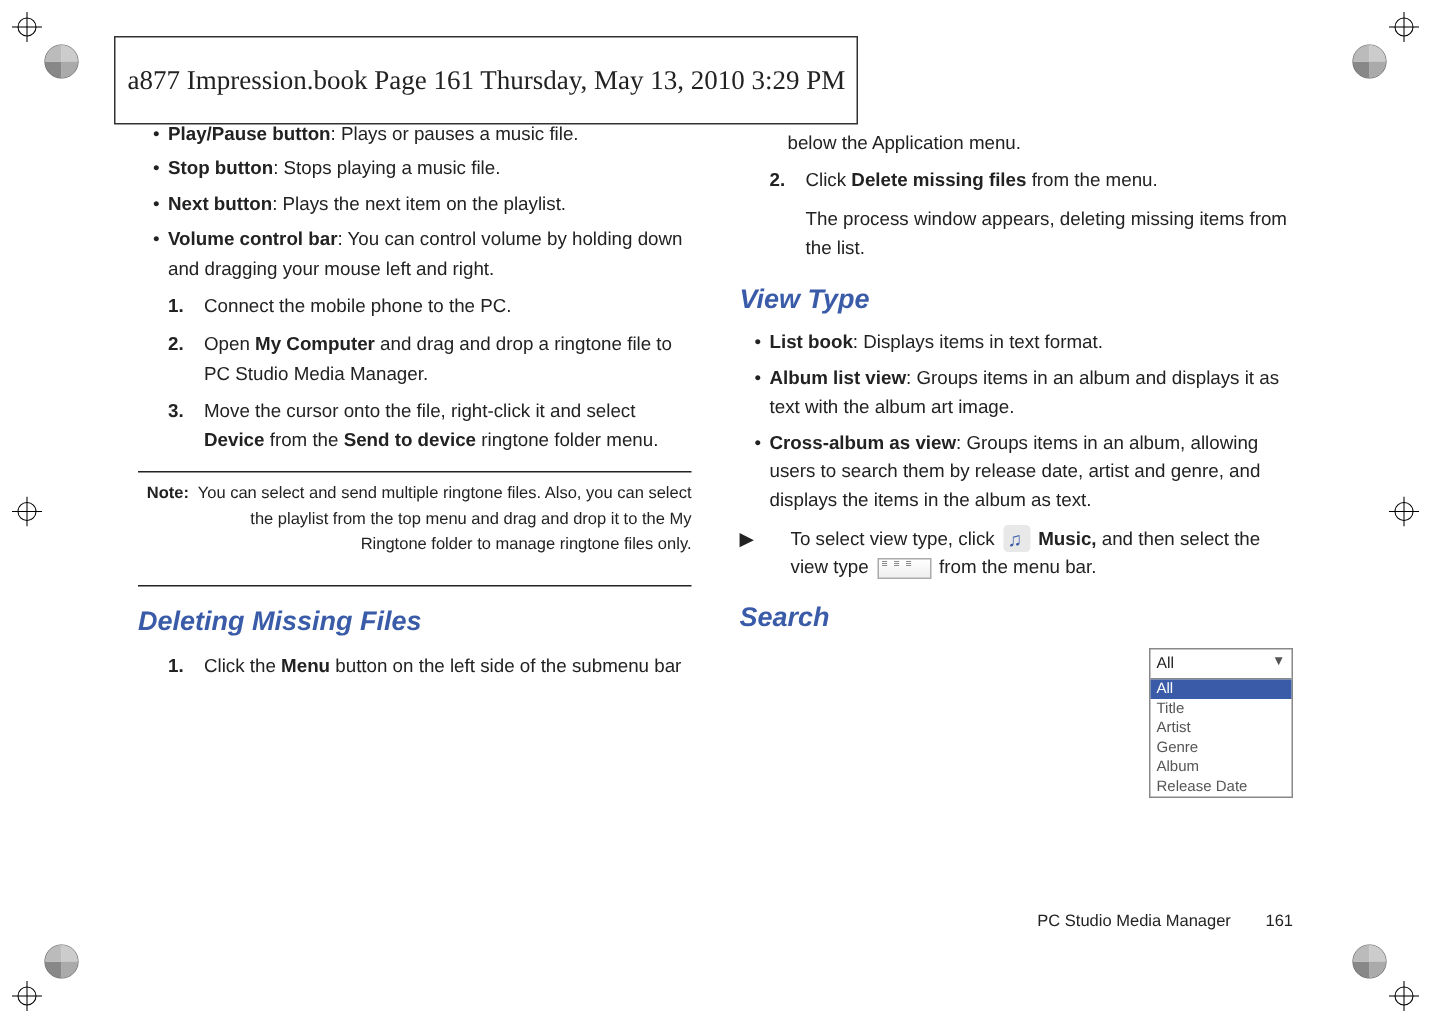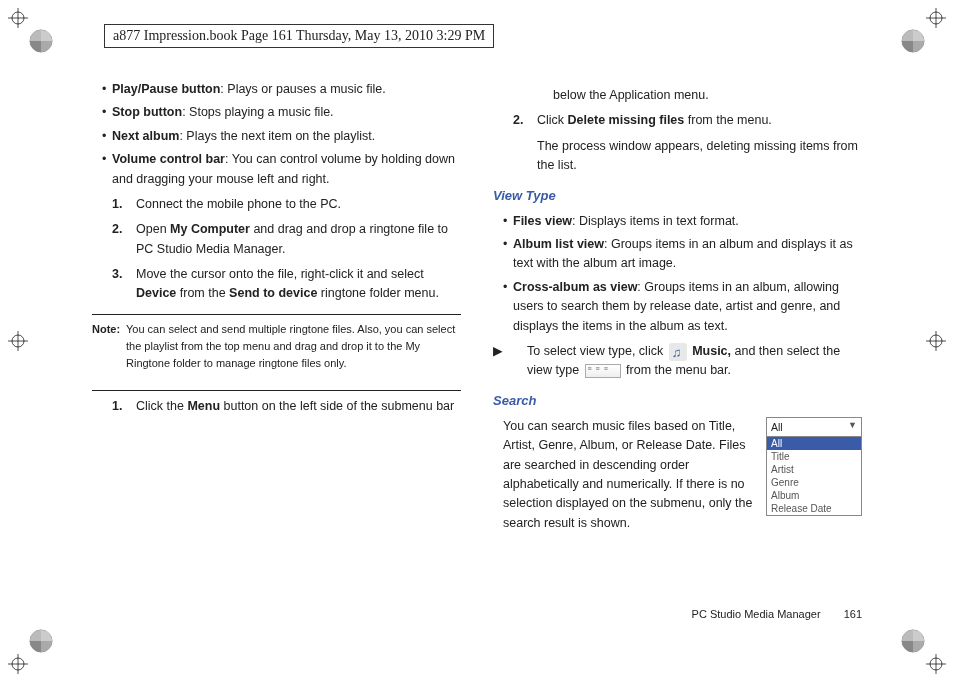--- a/index.html
+++ b/index.html
@@ -23,51 +23,50 @@
   .cw-tl { top: 28px; left: 28px; }
   .cw-tr { top: 28px; right: 28px; }
   .cw-bl { bottom: 28px; left: 28px; }
   .cw-br { bottom: 28px; right: 28px; }
 
   .header-box {
     position: absolute;
     top: 24px;
     left: 76px;
     border: 1px solid #333;
-    padding: 3px 8px;
+    padding: 18px 8px;
     font-family: "Times New Roman", serif;
-    font-size: 14px;
-    margin-left: 28px;
+    font-size: 18px;
   }
 
   .page {
     position: absolute;
     top: 80px;
     left: 92px;
     right: 92px;
     bottom: 60px;
     display: flex;
     gap: 32px;
     font-size: 12.5px;
     line-height: 1.55;
   }
   .col { flex: 1; }
   .bullet-item { display: flex; margin-bottom: 4px; padding-left: 10px; }
   .bullet-item .dot { flex: 0 0 10px; }
   .bullet-item .txt { flex: 1; }
-  .subhead { color: #3a5ca8; font-style: italic; font-weight: bold; margin: 10px 0 6px 0; font-size: 13px; }
+  .subhead { color: #3a5ca8; font-style: italic; font-weight: bold; margin: 10px 0 6px 0; font-size: 18px; }
   .para { margin: 6px 0 6px 10px; }
   .ol-item { display: flex; margin: 6px 0 6px 20px; }
   .ol-item .num { flex: 0 0 24px; font-weight: bold; }
   .ol-item .txt { flex: 1; }
   .arrow-item { display: flex; margin: 6px 0 6px 0; }
   .arrow-item .arr { flex: 0 0 18px; }
   .arrow-item .txt { flex: 1; margin-left: 16px; }
   .note-sep { border-top: 1px solid #222; margin-top: 10px; }
-  .note { font-size: 11px; margin: 6px 0 18px 0; display: flex; }
+  .note { font-size: 11px; margin: 6px 0 18px 0; display: flex; text-align: right; }
   .note .lbl { font-weight: bold; flex: 0 0 34px; }
   .note .txt { flex: 1; }
   b { font-weight: bold; }
 
   .footer { position: absolute; bottom: 62px; right: 92px; font-size: 11px; text-align: center; }
   .footer .pn { margin-left: 20px; }
 
   .music-icon { display: inline-block; vertical-align: middle; width: 18px; height: 18px; background: #e8e8e8; border-radius: 3px; position: relative; margin: 0 2px; }
   .music-icon::after { content: "♫"; color: #3a5ca8; position: absolute; left: 3px; top: 0px; font-size: 13px; }
   .viewtype-icon { display: inline-block; vertical-align: middle; width: 36px; height: 14px; border: 1px solid #aaa; background: linear-gradient(#fff,#eee); margin: 0 2px; position: relative; }
@@ -151,21 +150,21 @@
     <div class="bullet-item">
         <span class="dot">•</span>
         <span class="txt"><b>Play/Pause button</b><span>: Plays or pauses a music file.</span></span>
       </div>
     <div class="bullet-item">
         <span class="dot">•</span>
         <span class="txt"><b>Stop button</b><span>: Stops playing a music file.</span></span>
       </div>
     <div class="bullet-item">
         <span class="dot">•</span>
-        <span class="txt"><b>Next album</b><span>: Plays the next item on the playlist.</span></span>
+        <span class="txt"><b>Next button</b><span>: Plays the next item on the playlist.</span></span>
       </div>
     <div class="bullet-item">
         <span class="dot">•</span>
         <span class="txt"><b>Volume control bar</b><span>: You can control volume by holding down and dragging your mouse left and right.</span></span>
       </div>
 
 
     <div class="ol-item">
         <span class="num">1.</span>
         <span class="txt">Connect the mobile phone to the PC.</span>
@@ -179,38 +178,39 @@
         <span class="txt"><span>Move the cursor onto the file, right-click it and select </span><b>Device</b><span> from the </span><b>Send to device</b><span> ringtone folder menu.</span></span>
       </div>
 
     <div class="note-sep"></div>
     <div class="note">
         <span class="lbl">Note:</span>
         <span class="txt">You can select and send multiple ringtone files. Also, you can select the playlist from the top menu and drag and drop it to the My Ringtone folder to manage ringtone files only.</span>
       </div>
     <div class="note-sep"></div>
 
+    <div class="subhead">Deleting Missing Files</div>
     <div class="ol-item">
         <span class="num">1.</span>
         <span class="txt"><span>Click the </span><b>Menu</b><span> button on the left side of the submenu bar</span></span>
       </div>
   </div>
 
   <div class="col">
-    <div class="para" style="margin-left:60px">below the Application menu.</div>
+    <div class="para" style="margin-left:32px">below the Application menu.</div>
     <div class="ol-item">
         <span class="num">2.</span>
         <span class="txt"><span>Click </span><b>Delete missing files</b><span> from the menu.</span></span>
       </div>
     <div class="para" style="margin-left:44px">The process window appears, deleting missing items from the list.</div>
 
     <div class="subhead">View Type</div>
     <div class="bullet-item">
         <span class="dot">•</span>
-        <span class="txt"><b>Files view</b><span>: Displays items in text format.</span></span>
+        <span class="txt"><b>List book</b><span>: Displays items in text format.</span></span>
       </div>
     <div class="bullet-item">
         <span class="dot">•</span>
         <span class="txt"><b>Album list view</b><span>: Groups items in an album and displays it as text with the album art image.</span></span>
       </div>
     <div class="bullet-item">
         <span class="dot">•</span>
         <span class="txt"><b>Cross-album as view</b><span>: Groups items in an album, allowing users to search them by release date, artist and genre, and displays the items in the album as text.</span></span>
       </div>
 
@@ -228,21 +228,20 @@
               <span class="chev">▼</span>
             </div>
           <div class="opt hl">All</div>
           <div class="opt">Title</div>
           <div class="opt">Artist</div>
           <div class="opt">Genre</div>
           <div class="opt">Album</div>
           <div class="opt">Release Date</div>
         </div>
       </div>
-      <span>You can search music files based on Title, Artist, Genre, Album, or Release Date. Files are searched in descending order alphabetically and numerically. If there is no selection displayed on the submenu, only the search result is shown.</span>
     </div>
   </div>
 </div>
 
 <div class="footer">
   <span>PC Studio Media Manager</span>
   <span class="pn">161</span>
 </div>
 
 </body></html>

